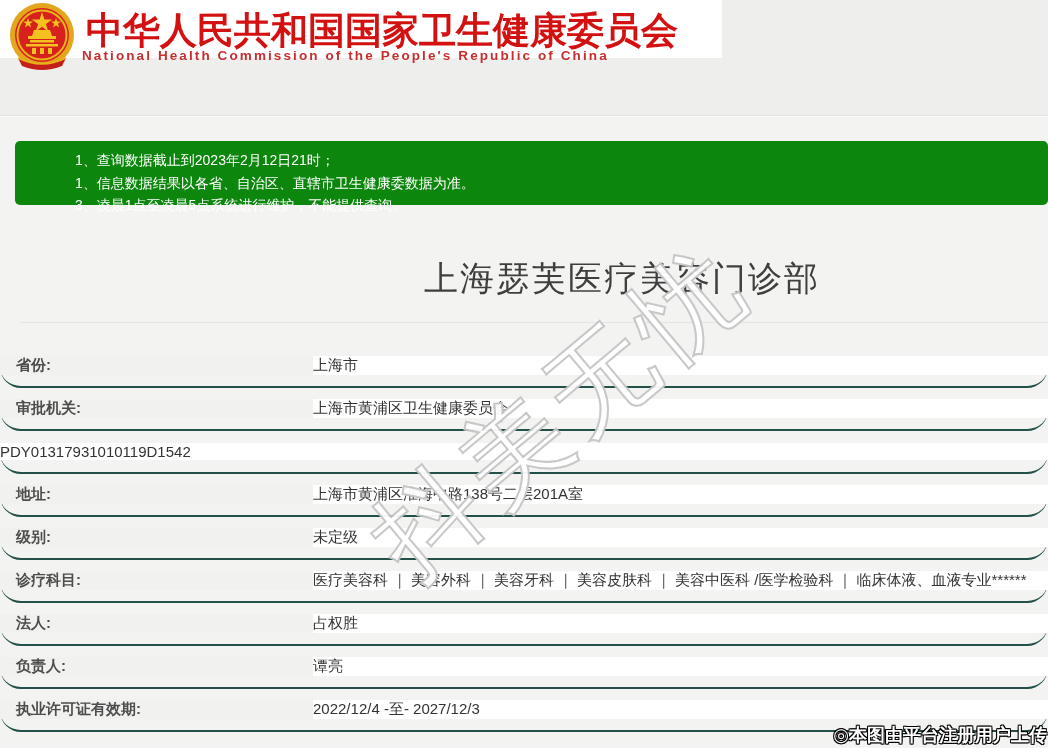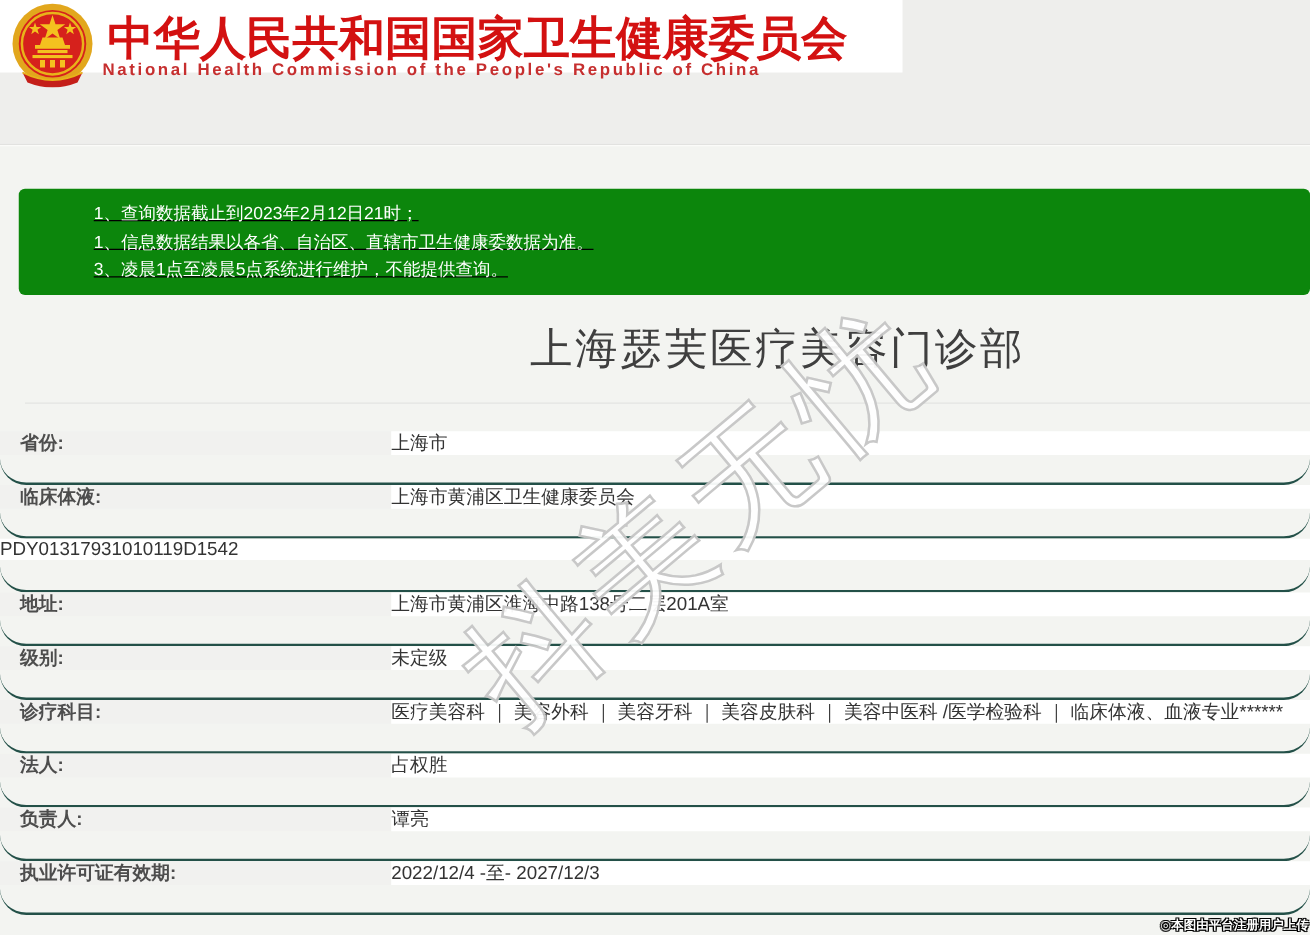--- a/index.html
+++ b/index.html
@@ -44,24 +44,23 @@
     font-size:37px;font-weight:bold;color:var(--brand-red);
     letter-spacing:0px;white-space:nowrap;
   }
   .org-en{
     position:absolute;left:82px;top:48px;
     font-size:13.5px;font-weight:bold;color:var(--en-red);
     letter-spacing:2.1px;white-space:nowrap;
   }
   
   .notice{
-    position:absolute;left:15px;top:151px;width:1033px;height:85px;
+    position:absolute;left:15px;top:141px;width:1033px;height:64px;
     background:var(--green);border-radius:5px;
     box-sizing:border-box;
-    text-decoration:underline;
   }
   .notice ul{
     margin:0;padding:8px 0 0 60px;list-style:none;
   }
   .notice li{
     color:#ffffff;font-size:14px;line-height:22.5px;white-space:nowrap;
   }
   
   .clinic-title{
     position:absolute;left:0;top:256px;width:1244px;
@@ -71,21 +70,21 @@
   }
   .pre-table-line{
     position:absolute;left:20px;top:322px;width:1028px;height:1px;
     background:#e4e4e2;
   }
   
   .details{
     position:absolute;left:0;top:345px;width:1048px;
   }
   .drow{
-    display:flex;align-items:flex-start;height:41px;
+    display:flex;align-items:center;height:41px;
     border-bottom:2px solid var(--line);
     border-radius:21px;
   }
   .dlabel{
     width:313px;box-sizing:border-box;
     background:var(--label-bg);
     display:flex;align-items:center;
     padding-left:16px;
     font-size:15px;font-weight:bold;color:#4d4d4d;
   }
@@ -103,21 +102,21 @@
     font-size:104px;letter-spacing:8px;line-height:120px;
     color:#ffffff;
     -webkit-text-stroke:2px #c6c6c6;
     text-shadow:0 0 1px #cccccc;
     z-index:5;white-space:nowrap;opacity:0.95;
     pointer-events:none;
   }
   
   .stamp{
     position:absolute;right:1px;bottom:1px;z-index:6;
-    font-size:10px;font-weight:bold;color:#ffffff;
+    font-size:18px;font-weight:bold;color:#ffffff;
     text-shadow:-1px -1px 0 #000,1px -1px 0 #000,-1px 1px 0 #000,1px 1px 0 #000,0 1px 0 #000,0 -1px 0 #000;
     white-space:nowrap;
     margin-top:20px;
   }
 </style>
 </head>
 <body>
 
 <div class="stage">
 
@@ -159,21 +158,21 @@
   <div class="clinic-title">上海瑟芙医疗美容门诊部</div>
 
   <div class="pre-table-line"></div>
 
   <div class="details">
       <div class="drow">
     <div class="dlabel">省份:</div>
     <div class="dvalue">上海市</div>
   </div>
       <div class="drow">
-    <div class="dlabel">临床体液:</div>
+    <div class="dlabel">审批机关:</div>
     <div class="dvalue">上海市黄浦区卫生健康委员会</div>
   </div>
       <div class="drow">
     <div class="dvalue">PDY01317931010119D1542</div>
   </div>
       <div class="drow">
     <div class="dlabel">地址:</div>
     <div class="dvalue">上海市黄浦区淮海中路138号二层201A室</div>
   </div>
       <div class="drow">

